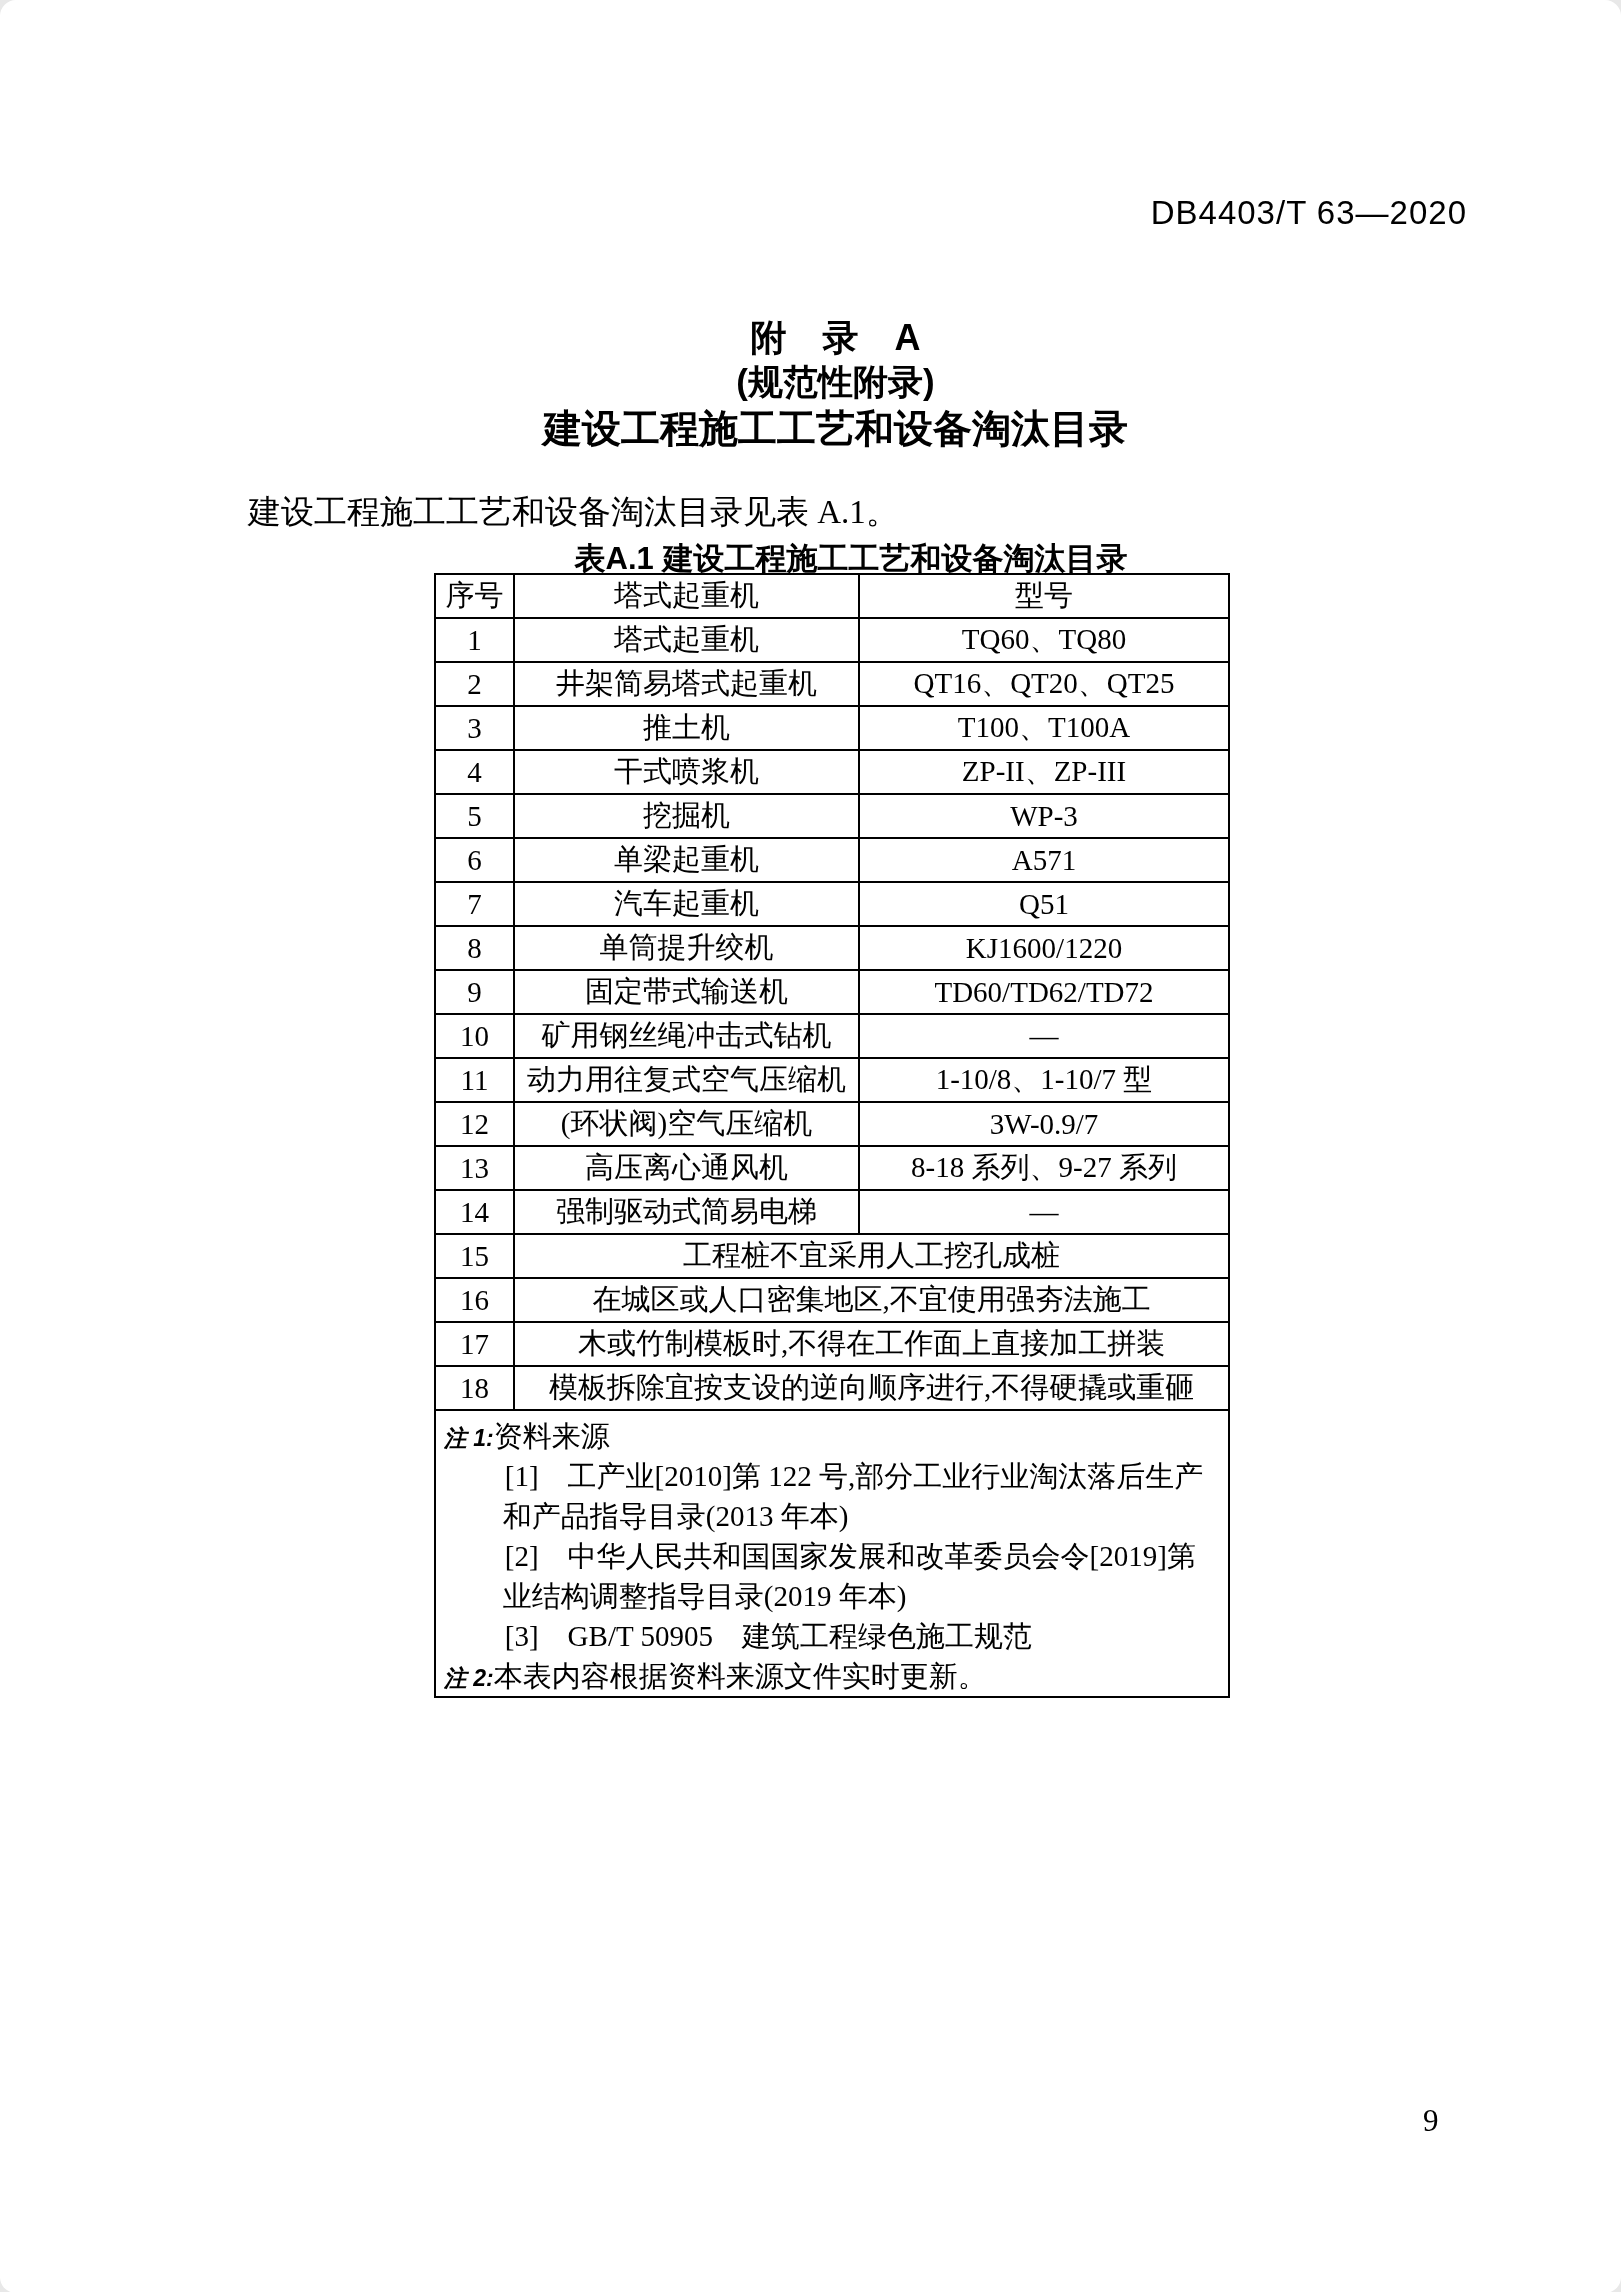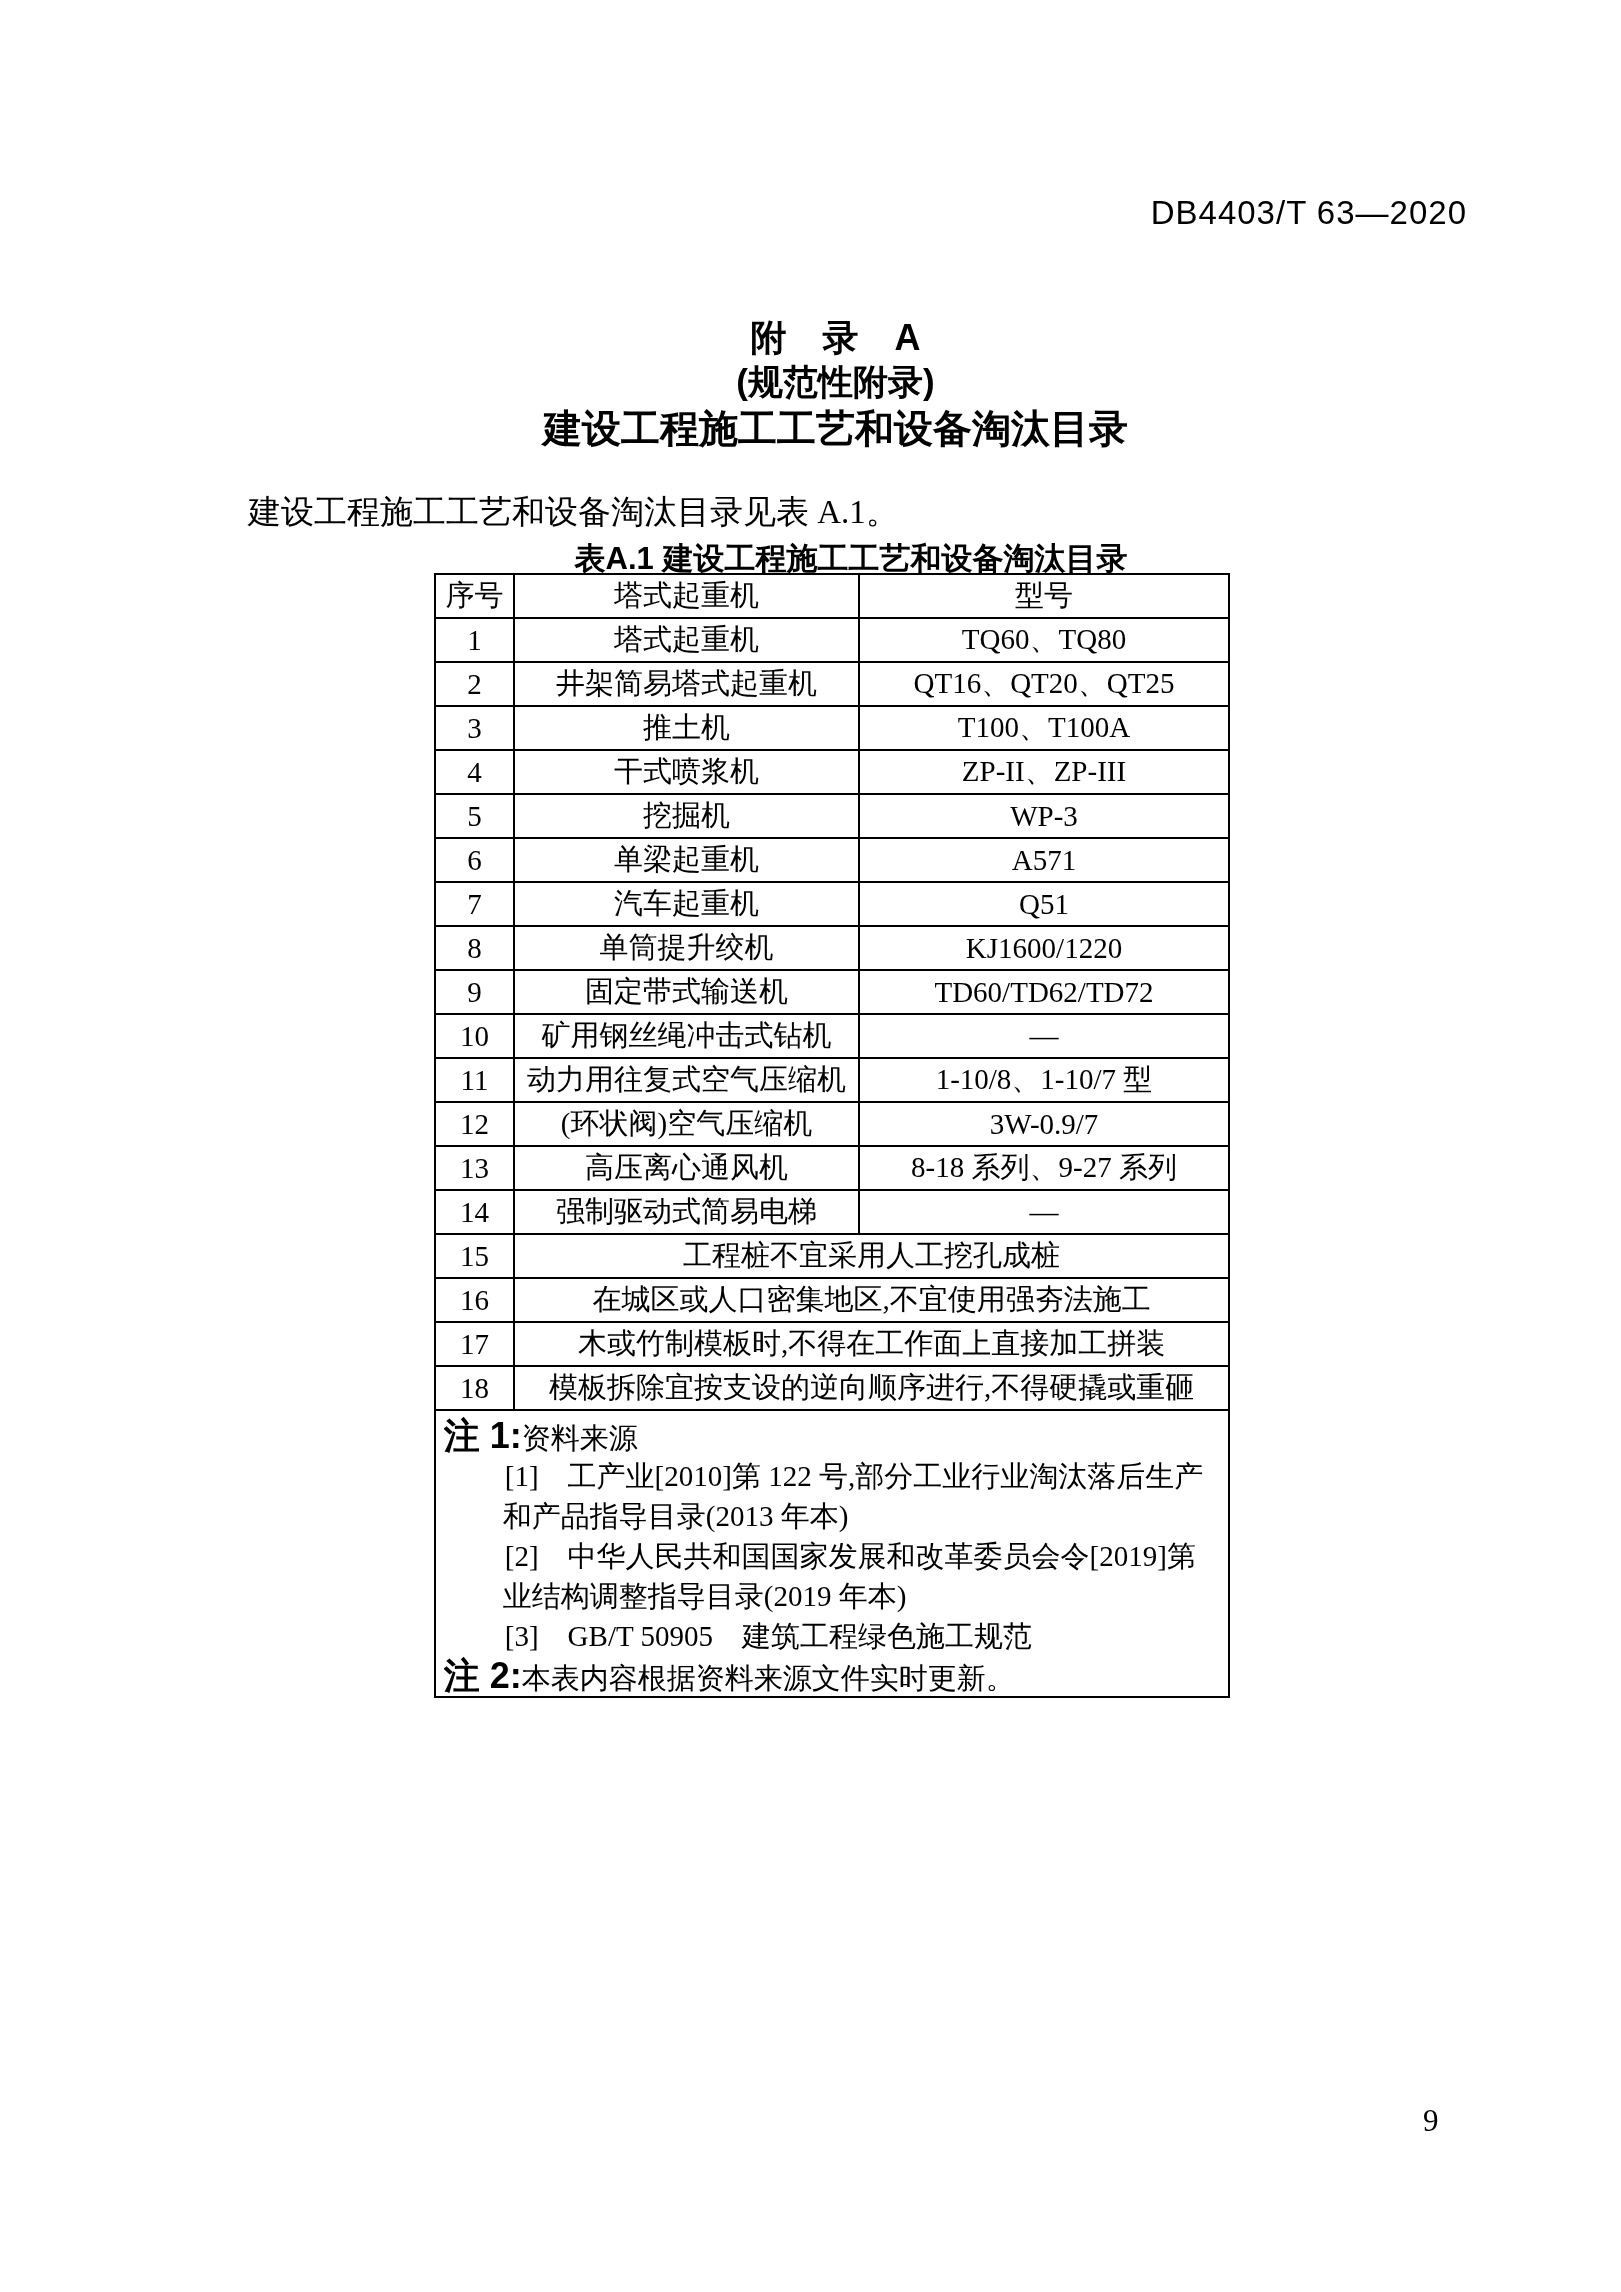--- a/index.html
+++ b/index.html
@@ -3,20 +3,21 @@
 <meta charset="utf-8">
 <style>
   html,body{margin:0;padding:0;background:#e8e8e8;}
   .page{
     position:relative;
     width:1621px;height:2293px;
     background:#ffffff;
     color:#000;
     font-family:"Liberation Serif","DejaVu Serif",serif;
     overflow:hidden;
+    border-radius:16px;
   }
   [data-bind]{white-space:pre-wrap;}
 
   .doc-number{
     position:absolute;top:194px;right:154px;
     font-family:"Liberation Sans","DejaVu Sans",sans-serif;
     font-size:33px;letter-spacing:1px;
   }
 
   .centered{
@@ -72,21 +73,22 @@
   }
   .note-line{
     line-height:40px;height:40px;
     font-size:29px;
     white-space:pre;
     overflow:hidden;
   }
   .note-label{
     font-family:"Liberation Sans","DejaVu Sans",sans-serif;
     font-weight:bold;
-    font-size:36px;
+    font-size:23px;
+    font-style:italic;
   }
   .note-ref{padding-left:61px;}
   .note-cont{padding-left:59px;}
 
   .page-number{
     position:absolute;left:1423px;top:2103px;
     font-size:31px;
   }
 </style>
 </head>

